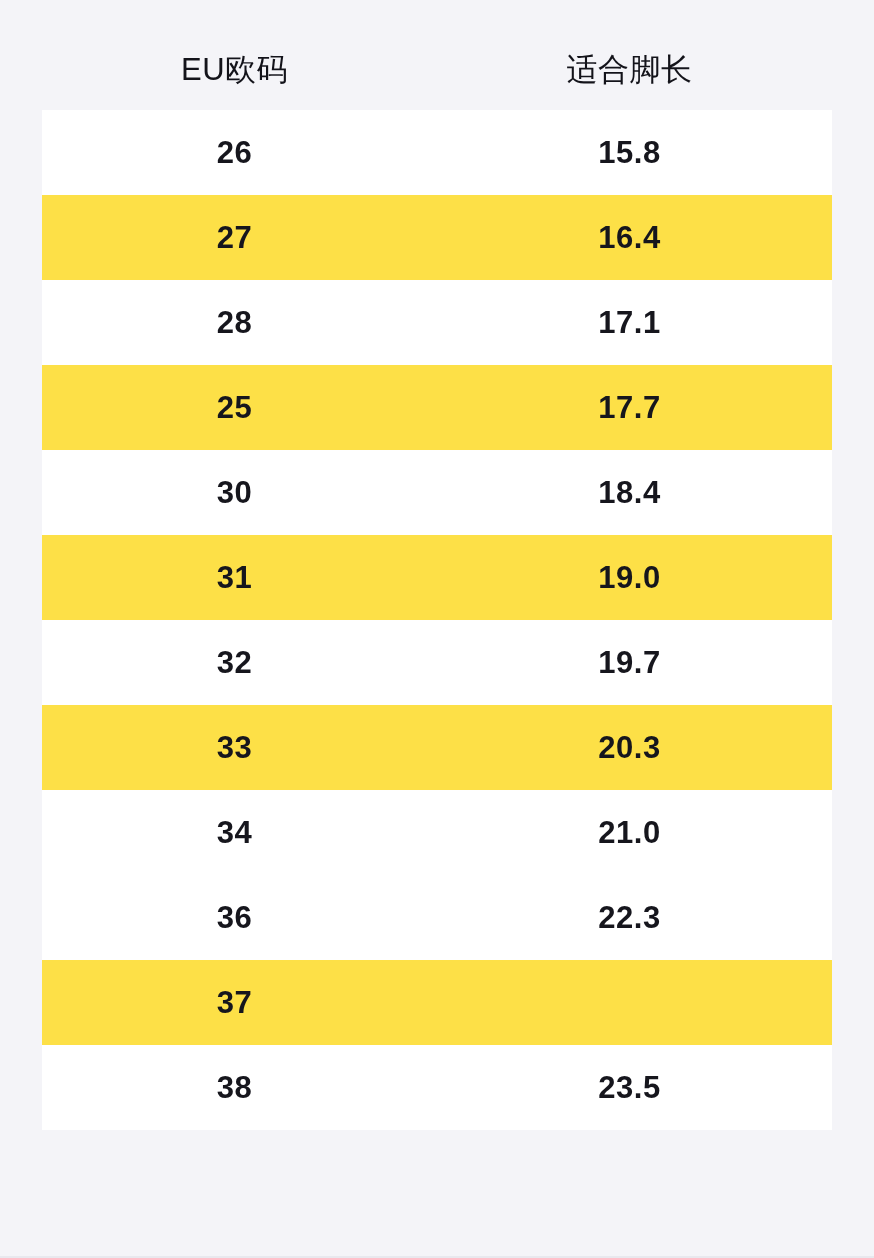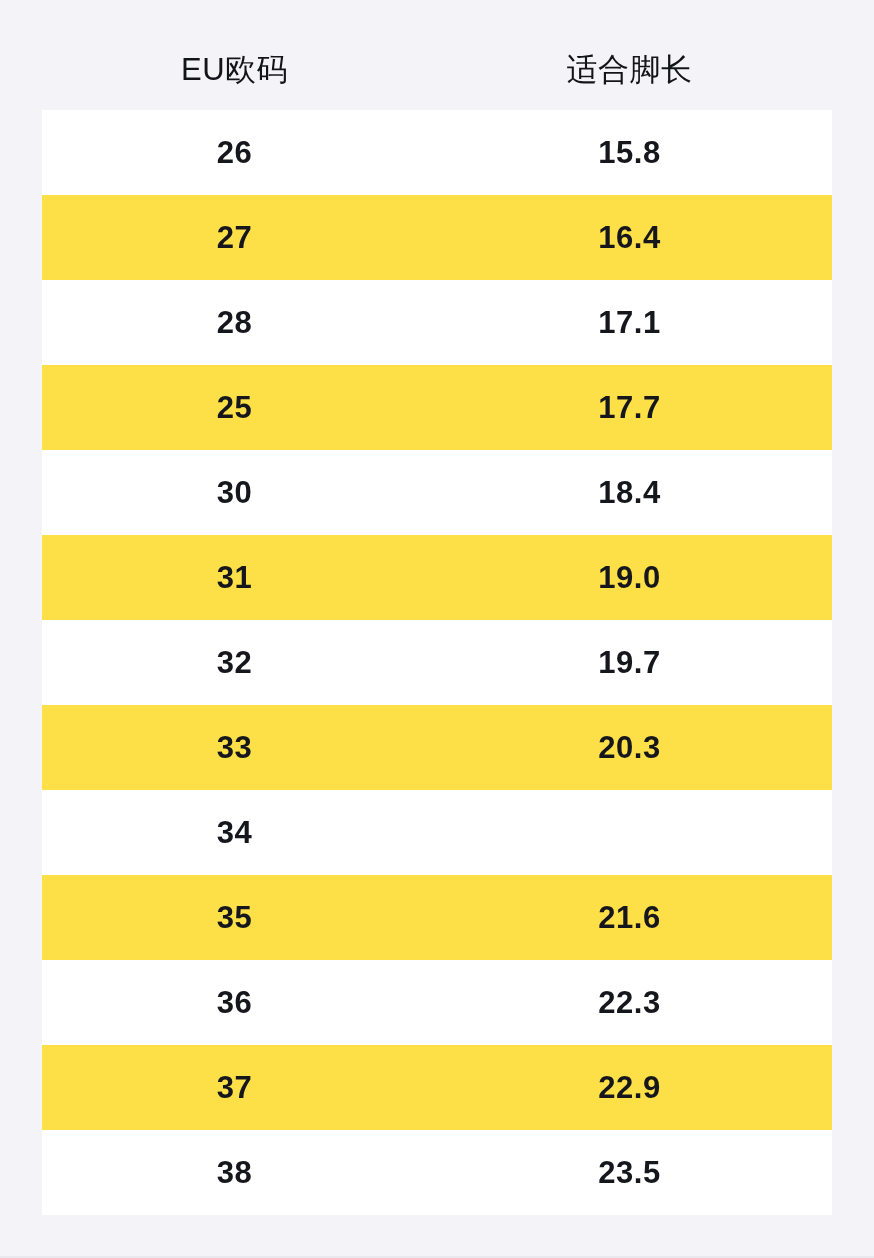--- a/index.html
+++ b/index.html
@@ -132,32 +132,28 @@
     <div class="chart-row odd">
       <div class="cell cell-size">32</div>
       <div class="cell cell-length">19.7</div>
     </div>
     <div class="chart-row">
       <div class="cell cell-size">33</div>
       <div class="cell cell-length">20.3</div>
     </div>
     <div class="chart-row odd">
       <div class="cell cell-size">34</div>
-    </div>
-    <div class="chart-row">
-      <div class="cell cell-size">35</div>
-      <div class="cell cell-length">21.6</div>
+      <div class="cell cell-length">21.0</div>
     </div>
     <div class="chart-row odd">
       <div class="cell cell-size">36</div>
       <div class="cell cell-length">22.3</div>
     </div>
     <div class="chart-row">
       <div class="cell cell-size">37</div>
-      <div class="cell cell-length">22.9</div>
     </div>
     <div class="chart-row odd">
       <div class="cell cell-size">38</div>
       <div class="cell cell-length">23.5</div>
     </div>
   </div>
 
 </div>
 
 </body></html>

